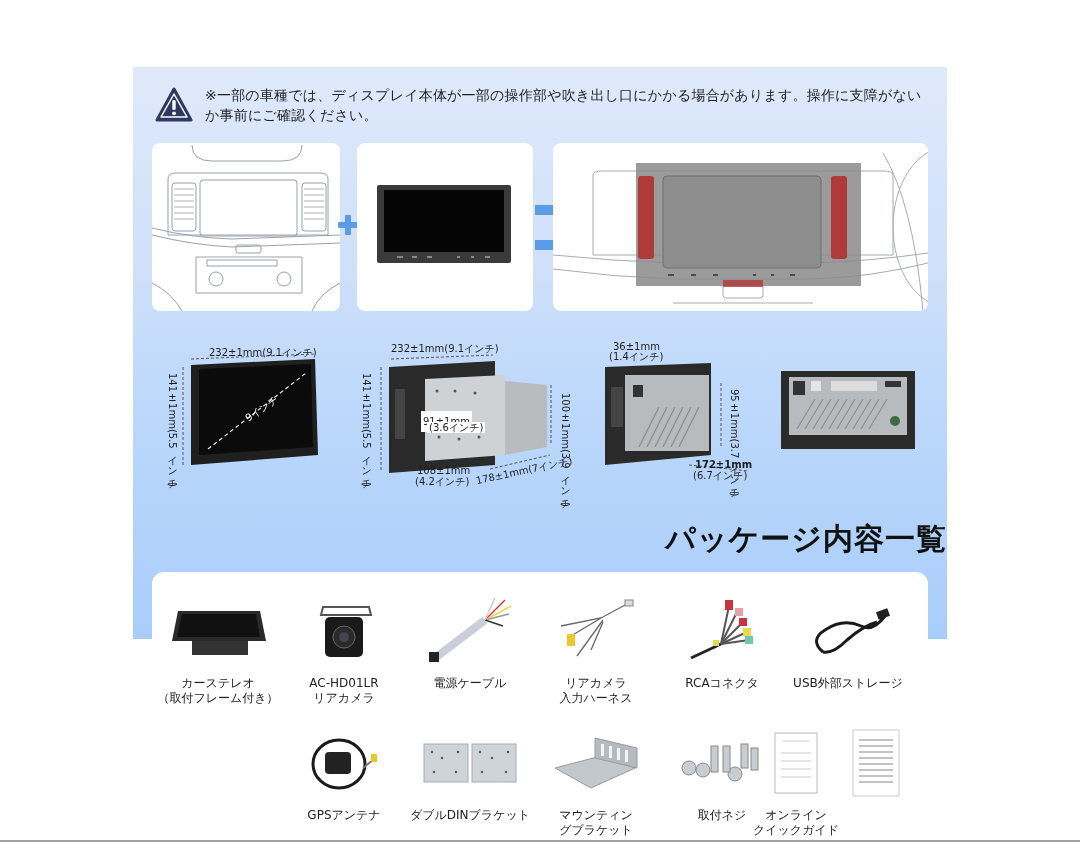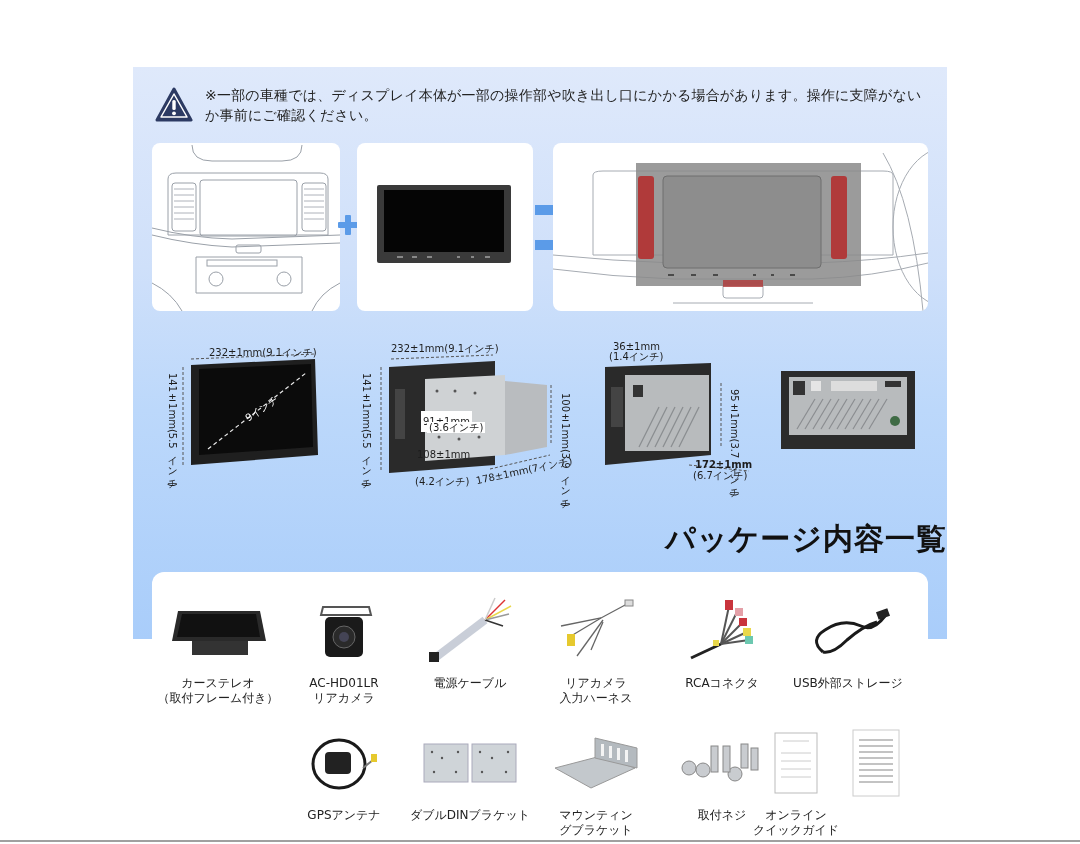--- a/index.html
+++ b/index.html
@@ -174,21 +174,21 @@
       <line x1="36" y1="22" x2="138" y2="18" stroke="#555" stroke-dasharray="3 2"></line>
       <line x1="26" y1="30" x2="26" y2="135" stroke="#555" stroke-dasharray="3 2"></line>
       <line x1="196" y1="48" x2="196" y2="108" stroke="#555" stroke-dasharray="3 2"></line>
       <line x1="135" y1="132" x2="195" y2="118" stroke="#555" stroke-dasharray="3 2"></line>
     </svg>
     <div class="dim-label" style="left:36px; top:6px;">232±1mm(9.1インチ)</div>
     <div class="dim-label vlabel" style="left:6px; top:36px;">141±1mm(5.5インチ)</div>
     <div class="dim-label" style="left:66px; top:74px; background:#fff; padding:5px 2px;">91±1mm</div>
     <div class="dim-label" style="left:72px; top:85px; background:#fff; padding:0 2px;">(3.6インチ)</div>
     <div class="dim-label vlabel" style="left:205px; top:56px;">100±1mm(3.9インチ)</div>
-    <div class="dim-label" style="left:62px; top:112px;">108±1mm</div>
+    <div class="dim-label" style="left:62px; top:128px;">108±1mm</div>
     <div class="dim-label" style="left:60px; top:139px;">(4.2インチ)</div>
     <div class="dim-label" style="left:120px; top:128px; transform:rotate(-12deg);">178±1mm(7インチ)</div>
   </div>
 
   <div class="dim" style="left:466px; top:270px; width:160px; height:150px;">
     <svg width="160" height="150" viewBox="0 0 160 150" style="position:absolute; left:0; top:0;">
       <path d="M6 30 L112 26 L112 118 L6 128 Z" fill="#2a2a2a"></path>
       <rect x="12" y="50" width="12" height="40" fill="#444"></rect>
       <path d="M26 38 L110 38 L110 114 L26 114 Z" fill="#b8bbbd"></path>
       <g stroke="#8a8d90" stroke-width="1.2">

